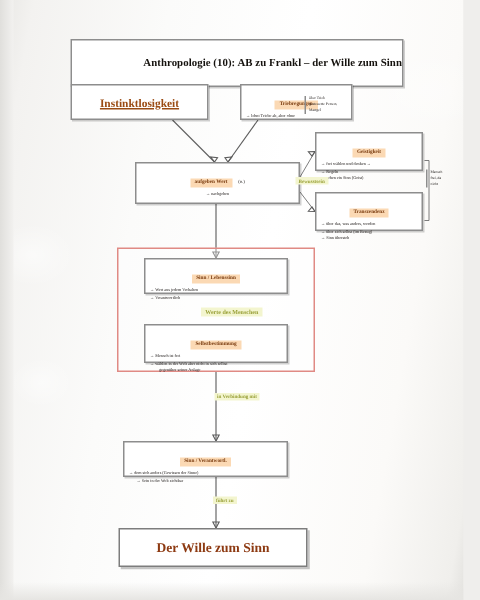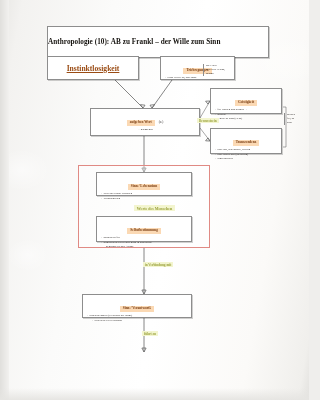--- a/index.html
+++ b/index.html
@@ -24,21 +24,21 @@
   }
   #sheet:after{
     content:"";position:absolute;left:0;right:0;bottom:0;height:12px;
     background:linear-gradient(0deg,#e6e5e2,rgba(255,255,255,0));
   }
   .node{position:absolute;box-sizing:border-box;background:#fff;}
   .box{border:1px solid #8d8d8d;box-shadow:1px 1px 0 rgba(0,0,0,.18);}
 
   #title-box{
     left:47px;top:26px;width:222px;height:32px;
-    display:flex;align-items:center;justify-content:flex-start;
+    display:flex;align-items:center;justify-content:flex-end;
   }
   #title-text{
     font-size:7.2px;font-weight:bold;color:#15120e;
     letter-spacing:.05px;white-space:nowrap;
   }
 
   #instinkt-box{
     left:47px;top:56px;width:92px;height:24px;
     display:flex;align-items:center;justify-content:center;
   }
@@ -254,14 +254,17 @@
     <div class="body-lines">
       <div>→ dem sich anders (Gewissen der Sinne)</div>
       <div style="padding-left:5px;">→ Sein in der Welt sichtbar</div>
     </div>
   </div>
 
   <div id="fuehrt-label">
     <span>führt zu</span>
   </div>
 
+  <div class="node box" id="final-box">
+    <span id="final-text">Der Wille zum Sinn</span>
+  </div>
 
 </div>
 
 </body></html>

